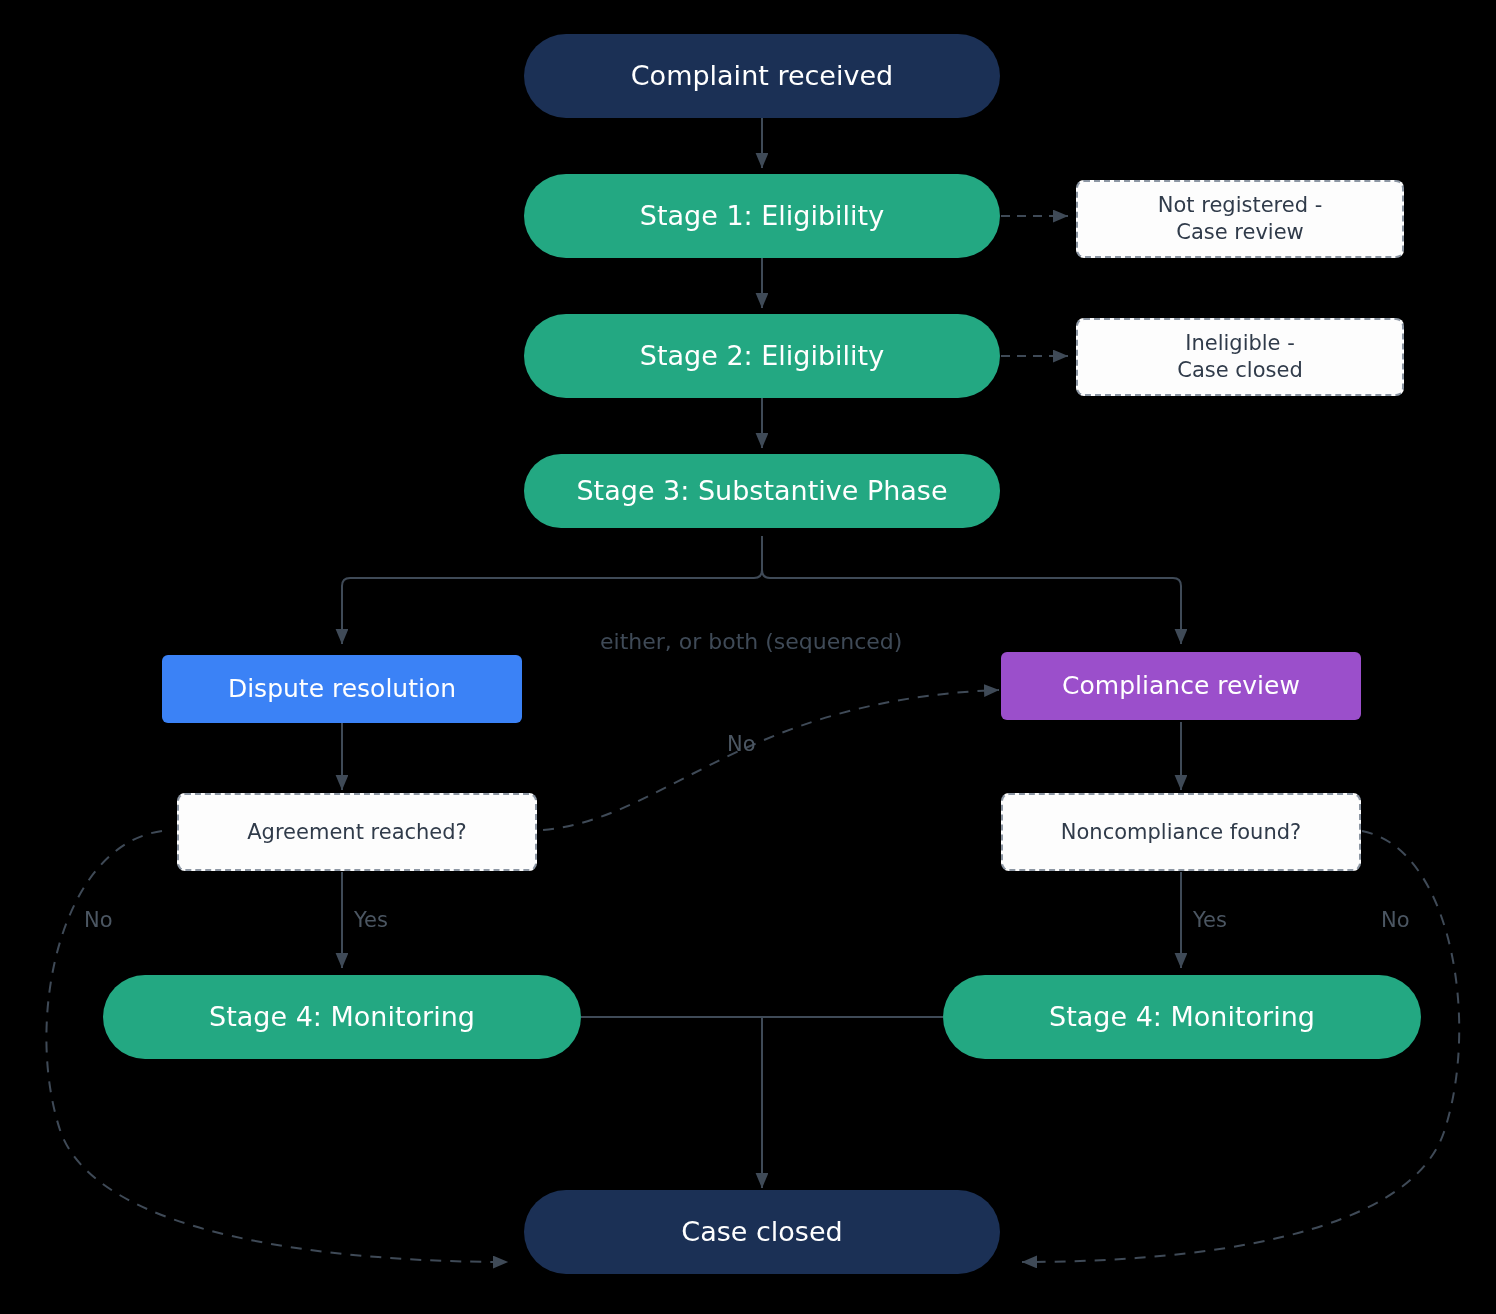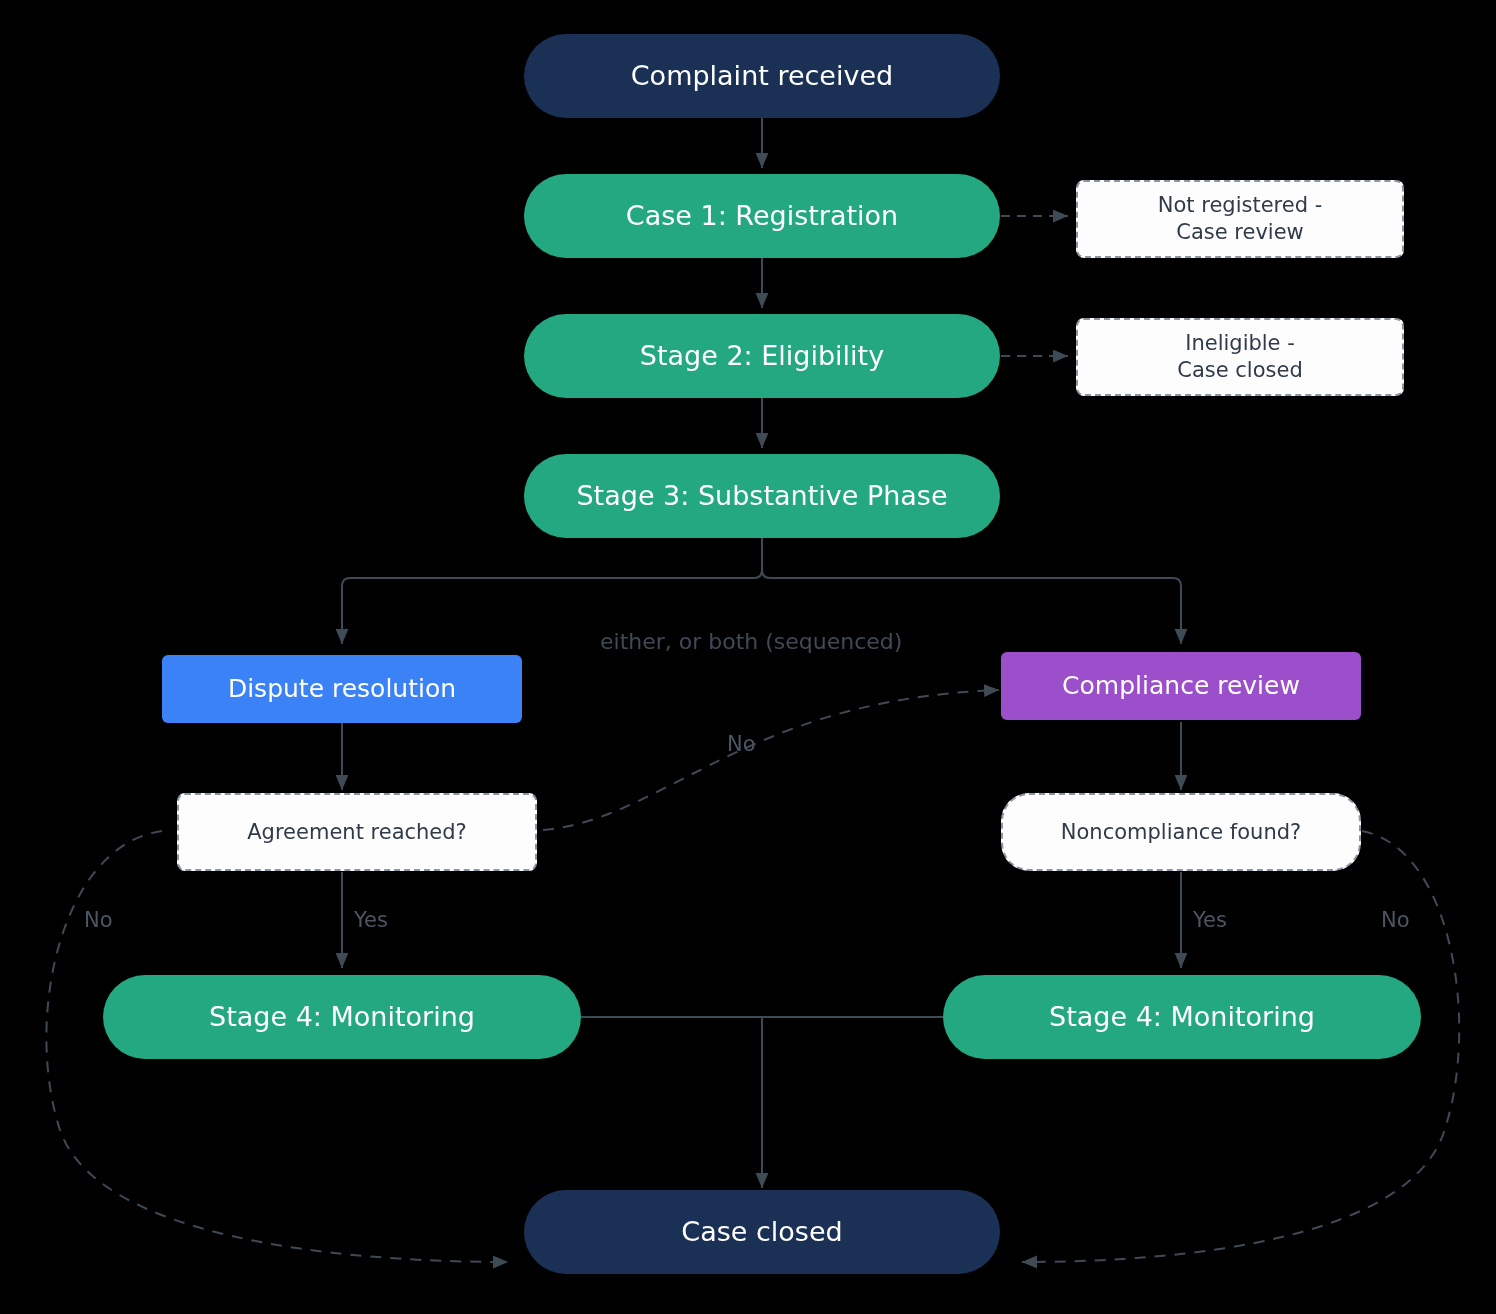--- a/index.html
+++ b/index.html
@@ -125,28 +125,28 @@
     <path d="M943,1017 L762,1017" stroke="#3f4a57" stroke-width="2" fill="none"></path>
 
     <path d="M762,1017 L762,1188" stroke="#3f4a57" stroke-width="2" fill="none" marker-end="url(#arrow)"></path>
   </svg>
 
   <div class="node n-dark" style="left:524px; top:34px; width:476px; height:84px;text-align:center;">
     <span class="node-label">Complaint received</span>
   </div>
 
   <div class="node n-green" style="left:524px; top:174px; width:476px; height:84px;">
-    <span class="node-label">Case 1: Registration</span>
+    <span class="node-label">Stage 1: Eligibility</span>
   </div>
 
   <div class="node n-green" style="left:524px; top:314px; width:476px; height:84px;">
     <span class="node-label">Stage 2: Eligibility</span>
   </div>
 
-  <div class="node n-green" style="left:524px; top:454px; width:476px; height:84px;">
+  <div class="node n-green" style="left:524px; top:454px; width:476px; height:74px;">
     <span class="node-label">Stage 3: Substantive Phase</span>
   </div>
 
   <div class="node n-white" style="left:1076px; top:180px; width:328px; height:78px;">
     <span class="node-label">Not registered -
 Case review</span>
   </div>
 
   <div class="node n-white" style="left:1076px; top:318px; width:328px; height:78px;">
     <span class="node-label">Ineligible -
@@ -158,21 +158,21 @@
   </div>
 
   <div class="node n-purple" style="left:1001px; top:652px; width:360px; height:68px;">
     <span class="node-label">Compliance review</span>
   </div>
 
   <div class="node n-white" style="left:177px; top:793px; width:360px; height:78px;">
     <span class="node-label">Agreement reached?</span>
   </div>
 
-  <div class="node n-white" style="left:1001px; top:793px; width:360px; height:78px;border-radius:28px;">
+  <div class="node n-white" style="left:1001px; top:793px; width:360px; height:78px;">
     <span class="node-label">Noncompliance found?</span>
   </div>
 
   <div class="node n-green" style="left:103px; top:975px; width:478px; height:84px;">
     <span class="node-label">Stage 4: Monitoring</span>
   </div>
 
   <div class="node n-green" style="left:943px; top:975px; width:478px; height:84px;">
     <span class="node-label">Stage 4: Monitoring</span>
   </div>

